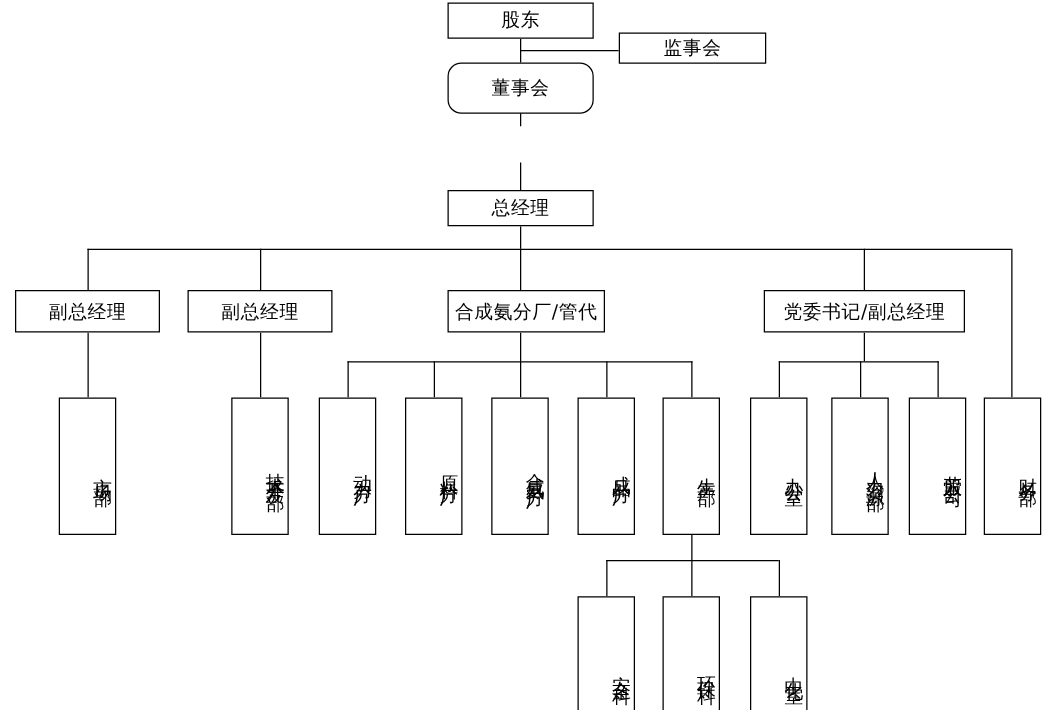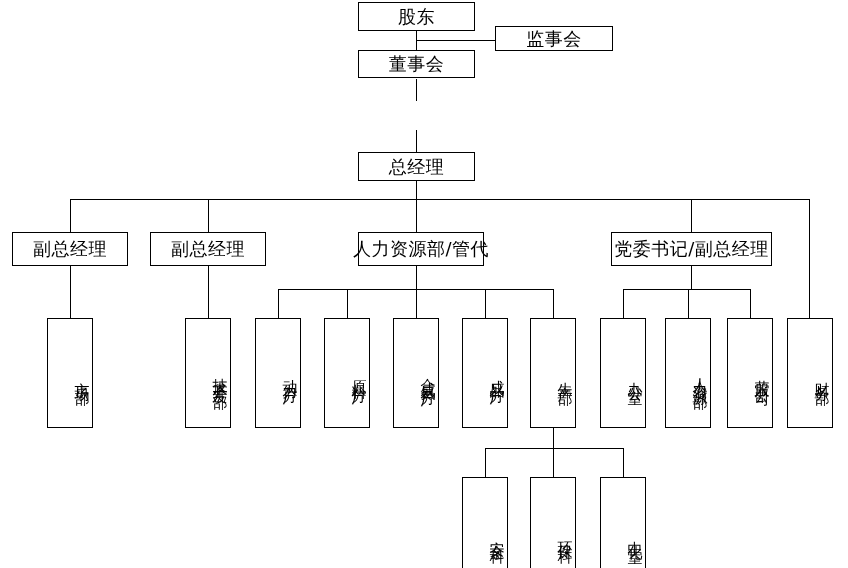--- a/index.html
+++ b/index.html
@@ -21,21 +21,21 @@
     border: 1px solid #000000;
     background: #ffffff;
     display: flex;
     align-items: center;
     justify-content: center;
     text-align: center;
     color: #000000;
     z-index: 2;
   }
   .node.horiz {
-    font-size: 18px;
+    font-size: 15px;
     line-height: 1.1;
     letter-spacing: 0.5px;
     white-space: nowrap;
   }
   .node.vert {
     writing-mode: vertical-rl;
     text-orientation: upright;
     font-size: 15px;
     line-height: 1.35;
     letter-spacing: 4px;
@@ -100,39 +100,39 @@
   <div class="line v" style="left:623px; top:448px; height:29px;"></div>
 
   <div class="node horiz" style="left:358px; top:2px; width:117px; height:29px;">
     <span>股东</span>
   </div>
 
   <div class="node horiz" style="left:495px; top:26px; width:118px; height:25px;">
     <span>监事会</span>
   </div>
 
-  <div class="node horiz" style="left:358px; top:50px; width:117px; height:28px;">
+  <div class="node horiz" style="left:358px; top:50px; width:117px; height:41px;border-radius:11px;">
     <span>董事会</span>
   </div>
 
 
   <div class="node horiz" style="left:358px; top:152px; width:117px; height:29px;">
     <span>总经理</span>
   </div>
 
   <div class="node horiz" style="left:12px; top:232px; width:116px; height:34px;">
     <span>副总经理</span>
   </div>
 
   <div class="node horiz" style="left:150px; top:232px; width:116px; height:34px;">
     <span>副总经理</span>
   </div>
 
   <div class="node horiz" style="left:358px; top:232px; width:126px; height:34px;">
-    <span>人力资源部/管代</span>
+    <span>合成氨分厂/管代</span>
   </div>
 
   <div class="node horiz" style="left:611px; top:232px; width:161px; height:34px;justify-content:center;">
     <span>党委书记/副总经理</span>
   </div>
 
   <div class="node vert" style="left:47px; top:318px; width:46px; height:110px;">
     <span>市场部</span>
   </div>
 

